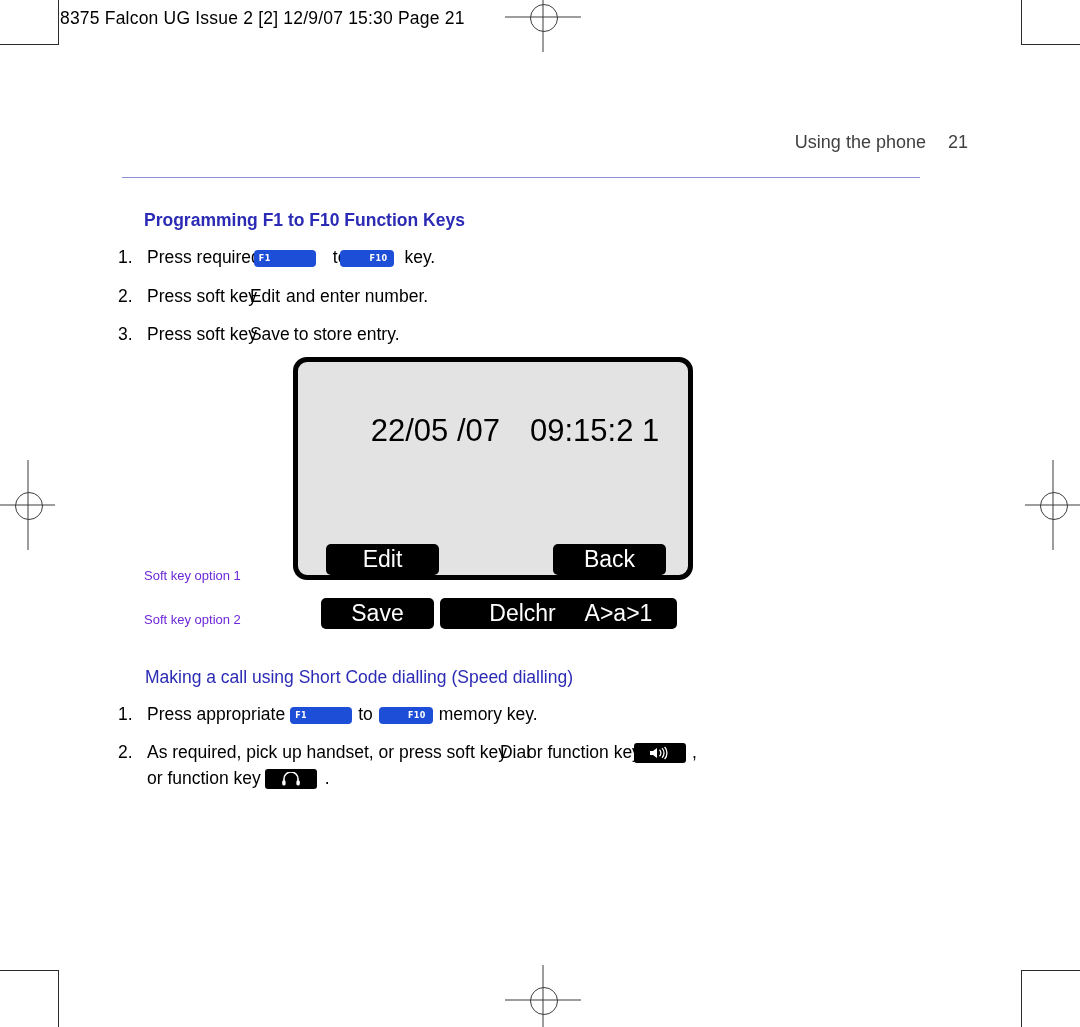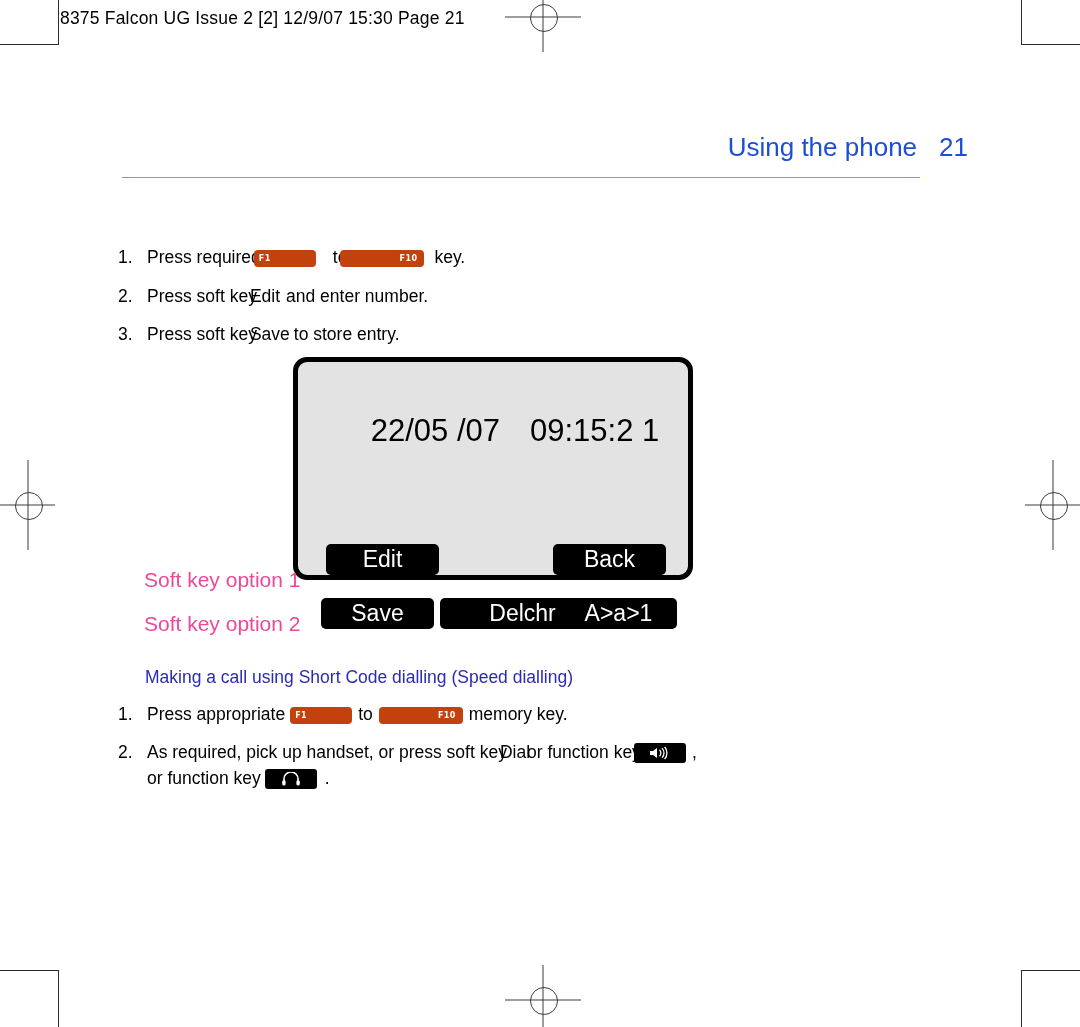--- a/index.html
+++ b/index.html
@@ -73,22 +73,22 @@
     font-size: 16px;
     white-space: nowrap;
     color: #000;
   }
 
   
   .running-head {
     position: absolute;
     right: 112px;
     top: 132px;
-    color: #1d4ed8;
-    font-size: 26px;
+    color: #404040;
+    font-size: 18px;
     white-space: nowrap;
   }
   .running-head .page-no { display: inline-block; margin-left: 22px; }
 
   .head-rule {
     position: absolute;
     left: 122px;
     top: 177px;
     width: 798px;
     height: 1px;
@@ -142,36 +142,36 @@
   }
   .overlap-sm {
     display: inline-block;
     margin-left: -3px;
   }
 
   
   .fkey {
     display: inline-block;
     position: relative;
-    background: #c2410c;
+    background: #1d4ed8;
     border-radius: 4px;
     color: #ffffff;
     vertical-align: middle;
   }
   .fkey-label {
     position: absolute;
     font-size: 8px;
     font-weight: bold;
     letter-spacing: 0.4px;
     color: #ffffff;
     font-family: "DejaVu Sans", sans-serif;
   }
   .fkey-f1 { width: 62px; height: 17px; }
   .fkey-f1 .fkey-label { left: 5px; top: 4px; }
-  .fkey-f10 { width: 84px; height: 17px; }
+  .fkey-f10 { width: 54px; height: 17px; }
   .fkey-f10 .fkey-label { right: 7px; top: 4px; }
 
   
   .ikey {
     display: inline-block;
     background: #000000;
     width: 52px;
     height: 20px;
     border-radius: 3px;
     vertical-align: middle;
@@ -239,22 +239,22 @@
     box-sizing: border-box;
     top: 0;
   }
   .sk-save   { left: 0px;   width: 113px; }
   .sk-delchr { left: 119px; width: 135px; padding-left: 30px; }
   .sk-aa1    { left: 239px; width: 117px; }
 
   
   .sk-caption {
     position: absolute;
-    font-size: 21px;
-    color: #ec4899;
+    font-size: 13px;
+    color: #6d28d9;
     white-space: nowrap;
   }
   .skc-1 { left: 144px; top: 568px; }
   .skc-2 { left: 144px; top: 612px; }
 
   
   .footer {
     position: absolute;
     left: 128px;
     top: 924px;
@@ -296,20 +296,21 @@
       <div class="c"></div>
   </div>
 
   <div class="print-header">8375 Falcon UG Issue 2 [2]  12/9/07  15:30  Page 21</div>
 
   <div class="running-head">
     <span>Using the phone</span><span class="page-no">21</span>
   </div>
   <div class="head-rule"></div>
 
+  <div class="heading h-prog">Programming F1 to F10 Function Keys</div>
 
   <div class="step step-1">
     <span class="num">1.</span>
     <span class="body"><span>Press required</span><span class="fkey fkey-f1 overlap"><span class="fkey-label">F1</span></span><span style="display:inline-block;width:17px"></span><span>to</span><span class="fkey fkey-f10 overlap"><span class="fkey-label">F10</span></span><span style="display:inline-block;width:10px"></span><span>key.</span></span>
   </div>
 
   <div class="step step-2">
     <span class="num">2.</span>
     <span class="body"><span>Press soft key</span><span class="overlap">Edit</span><span style="display:inline-block;width:6px"></span><span>and enter number.</span></span>
   </div>

